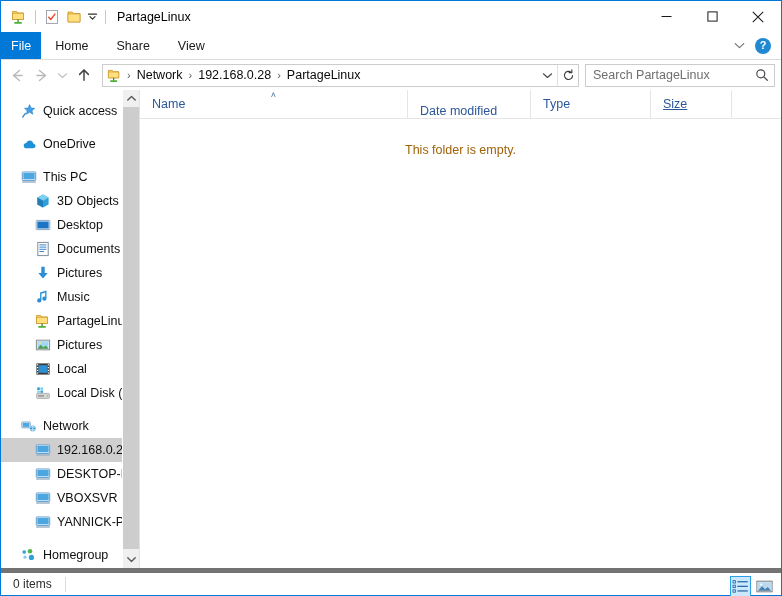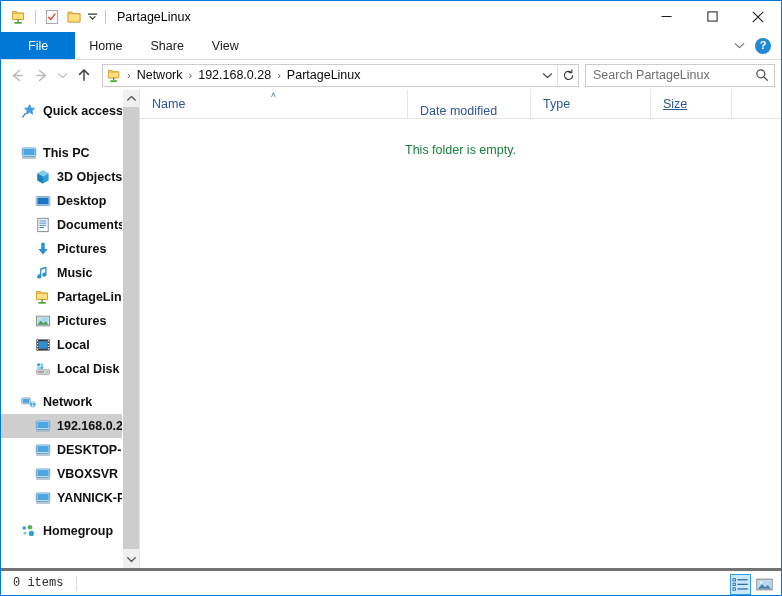--- a/index.html
+++ b/index.html
@@ -97,21 +97,21 @@
     display: flex;
     align-items: center;
     padding: 0 14px;
     font-size: 12.5px;
     color: #1b1b1b;
     white-space: nowrap;
   }
   .tab-file {
     background: #0078d7;
     color: #ffffff;
-    padding: 0 27px;
+    padding: 0 10px;
   }
   .ribbon-right {
     position: absolute;
     right: 4px;
     top: 0;
     height: 27px;
     display: flex;
     align-items: center;
     gap: 8px;
     padding-right: 6px;
@@ -248,21 +248,20 @@
   }
   .nav-item {
     height: 24px;
     display: flex;
     align-items: center;
     white-space: nowrap;
     font-size: 12.5px;
     color: #0f0f0f;
     padding-left: 20px;
     box-sizing: border-box;
-    font-weight: bold;
   }
   .nav-item.lvl2 { padding-left: 34px; text-align: center; }
   .nav-item.selected { background: #cfcfcf; }
   .nav-item .ic {
     width: 16px;
     height: 16px;
     margin-right: 6px;
     flex: 0 0 auto;
     display: flex;
     align-items: center;
@@ -344,35 +343,34 @@
     transform: translateX(-50%);
     color: #4a6fa5;
     font-size: 9px;
     line-height: 9px;
   }
   .emptymsg {
     flex: 1 1 auto;
     padding-top: 24px;
     text-align: center;
     font-size: 12.5px;
-    color: #15803d;
+    color: #a16207;
   }
 
   
   .statusbar {
     height: 27px;
     flex: 0 0 auto;
-    border-top: 3px solid #737373;
+    border-top: 5px solid #737373;
     background: #ffffff;
     display: flex;
     align-items: center;
     position: relative;
     padding-left: 12px;
     box-sizing: border-box;
-    font-family: Liberation Mono, monospace;
   }
   .status-text {
     font-size: 12px;
     color: #2b2b2b;
     white-space: nowrap;
   }
   .status-sep {
     width: 1px;
     height: 15px;
     background: #dcdcdc;
@@ -557,20 +555,28 @@
             <svg width="16" height="16" viewBox="0 0 16 16">
                 <path d="M8.6 1.6l1.5 3.4 3.6.3-2.7 2.4.8 3.5-3.2-1.9-3.2 1.9.8-3.5L3.5 5.3l3.6-.3z" fill="#40a0e8" stroke="#2e7fc0" stroke-width="0.6"></path>
                 <path d="M4.4 10.4l-2.7 3.8" stroke="#2e7fc0" stroke-width="1.2" stroke-linecap="round"></path>
               </svg>
           </span>
           <span class="lbl">Quick access</span>
         </div>
 
         <div class="nav-gap"></div>
 
+        <div class="nav-item">
+          <span class="ic">
+            <svg width="16" height="16" viewBox="0 0 16 16">
+                <path d="M4.3 12.3h7.6c1.5 0 2.6-1.0 2.6-2.3 0-1.2-.9-2.1-2.1-2.2-.2-1.9-1.8-3.2-3.6-3.2-1.6 0-3.0 1.0-3.5 2.4-1.5.1-2.6 1.2-2.6 2.6 0 1.5 1.2 2.7 1.6 2.7z" fill="#1e90d6"></path>
+              </svg>
+          </span>
+          <span class="lbl">OneDrive</span>
+        </div>
 
         <div class="nav-gap"></div>
 
         <div class="nav-item">
           <span class="ic">
             <svg width="16" height="16" viewBox="0 0 16 16">
                 <rect x="1.3" y="3.0" width="13.4" height="8.4" rx="0.6" fill="#ffffff" stroke="#5a9bcf" stroke-width="1"></rect>
                 <rect x="2.3" y="4.0" width="11.4" height="6.3" fill="#4ca6e0"></rect>
                 <rect x="1.0" y="12.3" width="14.0" height="1.4" rx="0.6" fill="#9fb4c4"></rect>
               </svg>

